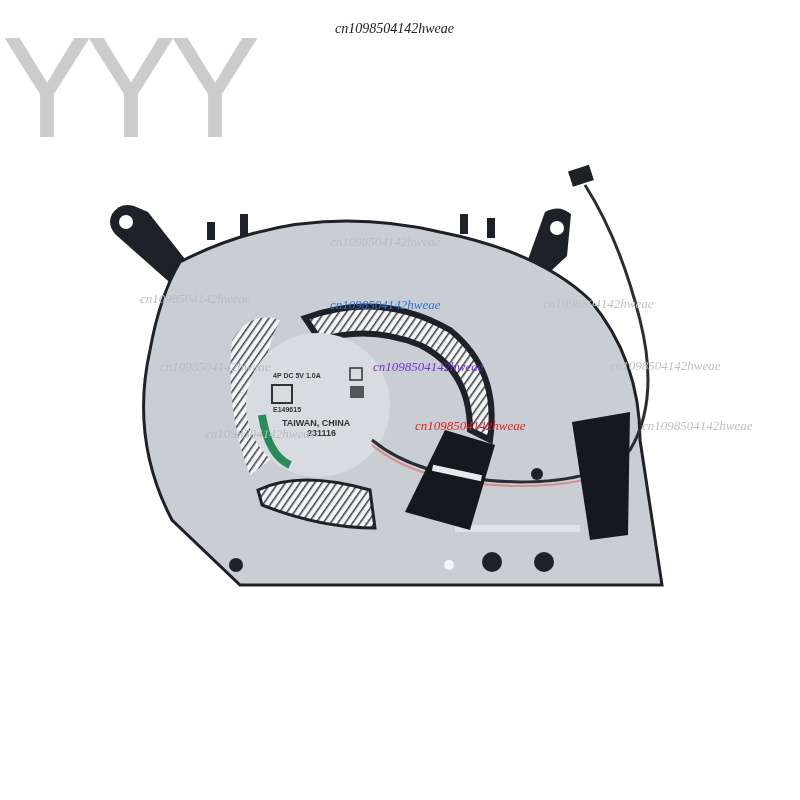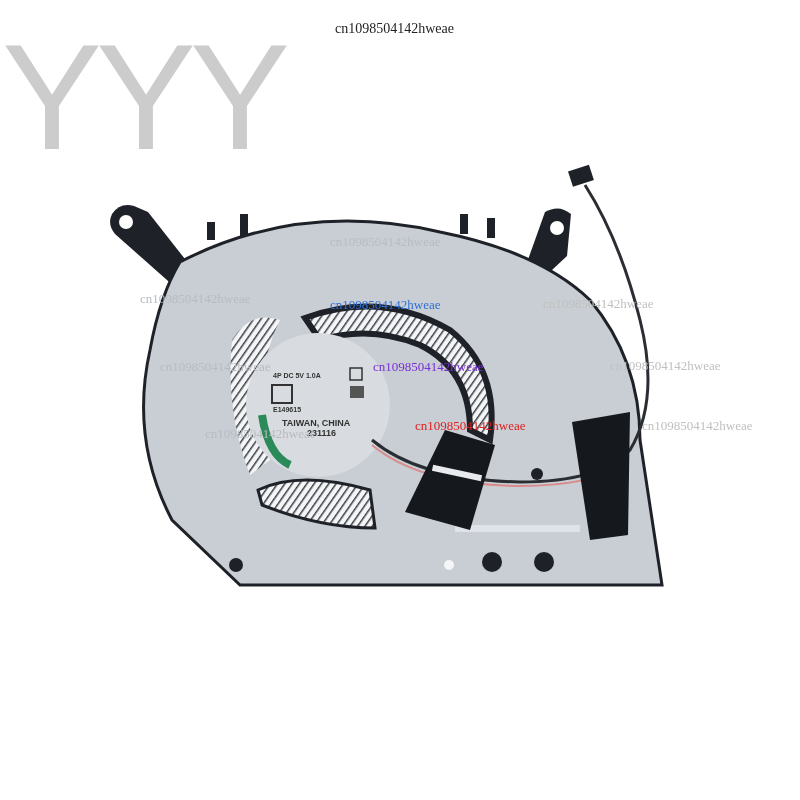--- a/index.html
+++ b/index.html
@@ -1,18 +1,18 @@
 <!DOCTYPE html>
 <html><head>
 <meta charset="utf-8">
 <style>
   html, body { margin: 0; padding: 0; }
   body { width: 800px; height: 800px; background: #ffffff; position: relative; overflow: hidden; font-family: "Liberation Serif", serif; }
-  .logo { position: absolute; left: 2px; top: 22px; font-family: Liberation Sans, sans-serif; font-size: 150px; line-height: 1; color: #cccccc; letter-spacing: -6px; }
-  .wm { position: absolute; font-family: "Liberation Serif", serif; font-size: 13px; white-space: nowrap; }
+  .logo { position: absolute; left: 2px; top: 22px; font-family: Liberation Mono, monospace; font-size: 150px; line-height: 1; color: #cccccc; letter-spacing: -6px; }
+  .wm { position: absolute; font-family: "Liberation Serif", serif; font-size: 13px; white-space: nowrap; font-style: italic; }
   .photo { position: absolute; left: 0; top: 0; width: 800px; height: 800px; }
   .label-text { font-family: "Liberation Sans", sans-serif; font-weight: bold; fill: #333; }
 </style>
 </head>
 <body>
 
 <div class="logo">YYY</div>
 
 <svg class="photo" viewBox="0 0 800 800" xmlns="http://www.w3.org/2000/svg">
 

